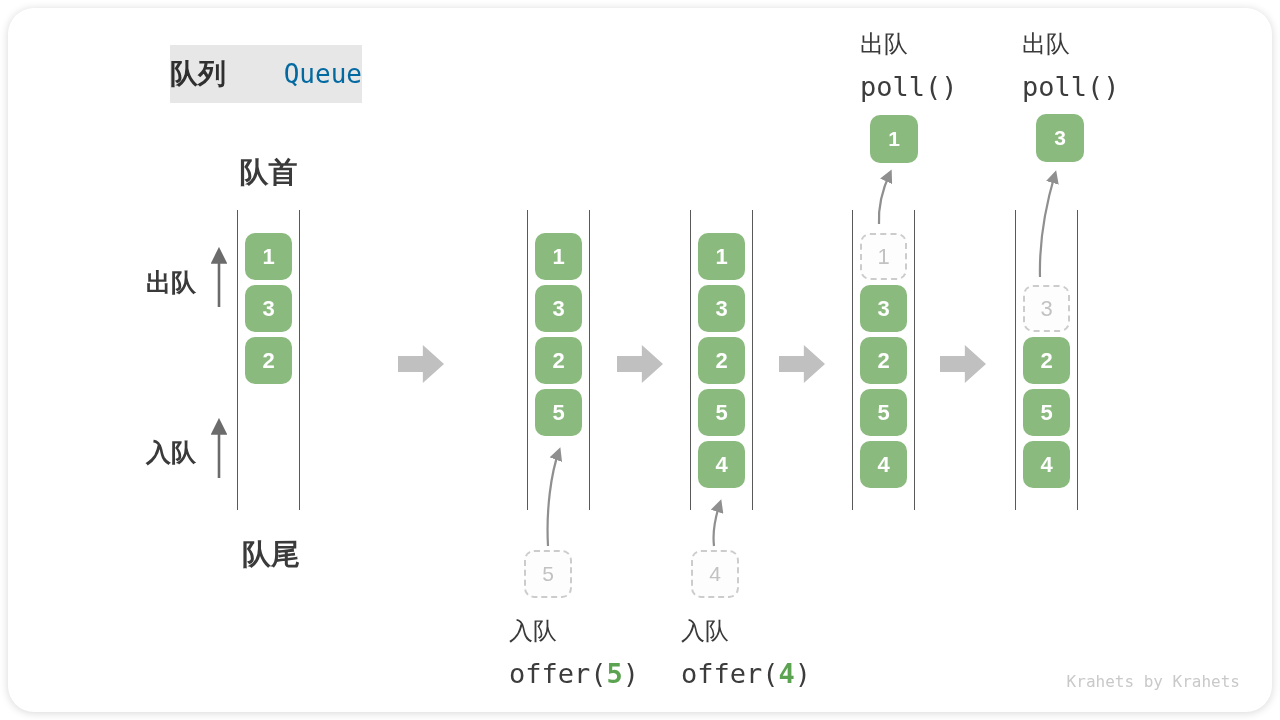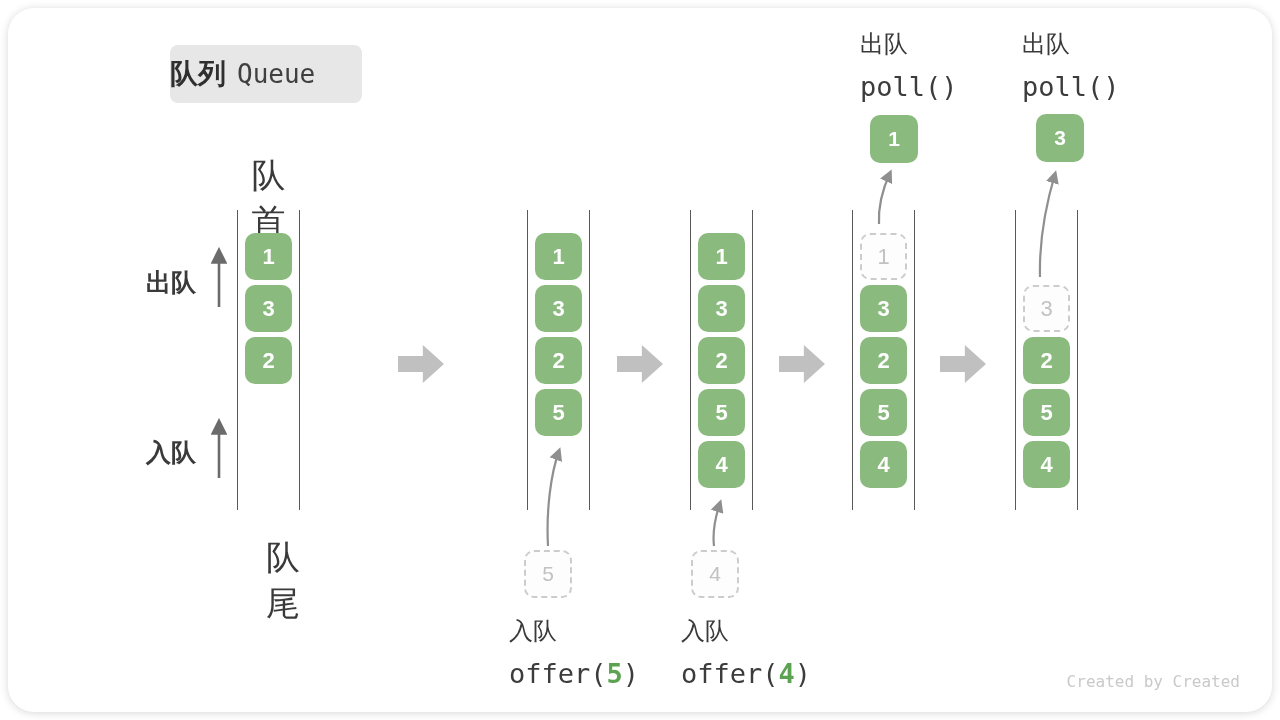--- a/index.html
+++ b/index.html
@@ -22,28 +22,28 @@
     position:relative;
   }
   .card{
     position:absolute;left:8px;top:8px;width:1264px;height:704px;
     background:#ffffff;border-radius:26px;
     box-shadow:0 1px 9px rgba(0,0,0,0.16);
   }
   .abs{position:absolute;}
   .title-badge{
     left:170px;top:45px;width:192px;height:58px;
-    background:var(--badge-bg);border-radius:8px;
-    display:flex;align-items:center;justify-content:flex-start;gap:11px;
+    background:var(--badge-bg);border-radius:0;
+    display:flex;align-items:center;justify-content:space-between;gap:11px;
   }
   .title-zh{font-size:28px;font-weight:700;color:#2f2f2f;}
-  .title-en{font-family:"DejaVu Sans Mono",monospace;font-size:26px;color:#404040;}
+  .title-en{font-family:"DejaVu Sans Mono",monospace;font-size:26px;color:#0369a1;}
   .pos-label{
     left:237px;width:63px;text-align:center;
-    font-size:34px;font-weight:400;color:var(--text-dark);
+    font-size:29px;font-weight:700;color:var(--text-dark);
   }
   .side-label{
     left:146px;width:62px;text-align:left;
     font-size:25px;font-weight:700;color:var(--text-dark);
   }
   .queue{
     top:210px;width:63px;height:300px;
     border-left:1.5px solid var(--wall);
     border-right:1.5px solid var(--wall);
   }
@@ -176,13 +176,13 @@
   <div class="cell slot2">2</div>
   <div class="cell slot3">5</div>
   <div class="cell slot4">4</div>
 </div>
 <div class="abs op-note" style="left:1022px;top:28px;">
   <span class="zh">出队</span>
   <span class="code">poll()</span>
 </div>
 <div class="abs float-box popped" style="left:1036px;top:114px;">3</div>
 
-<div class="abs watermark">Created by Created</div>
+<div class="abs watermark">Krahets by Krahets</div>
 
 </body></html>

